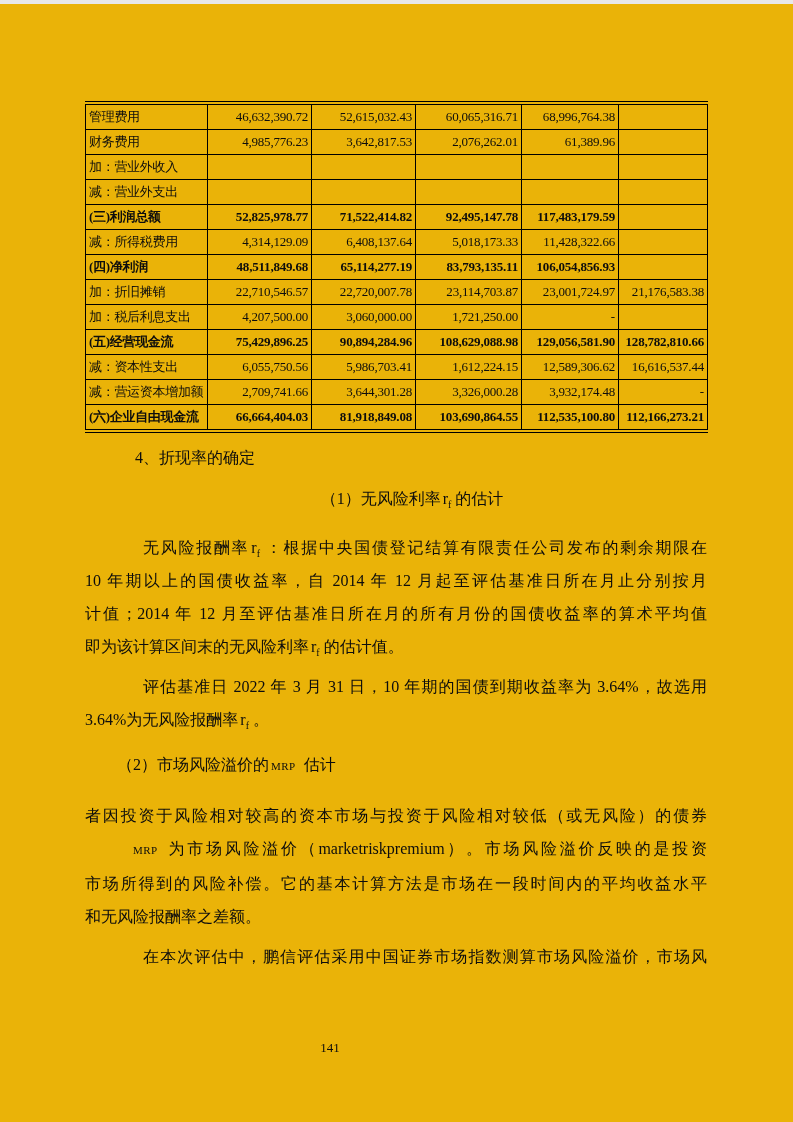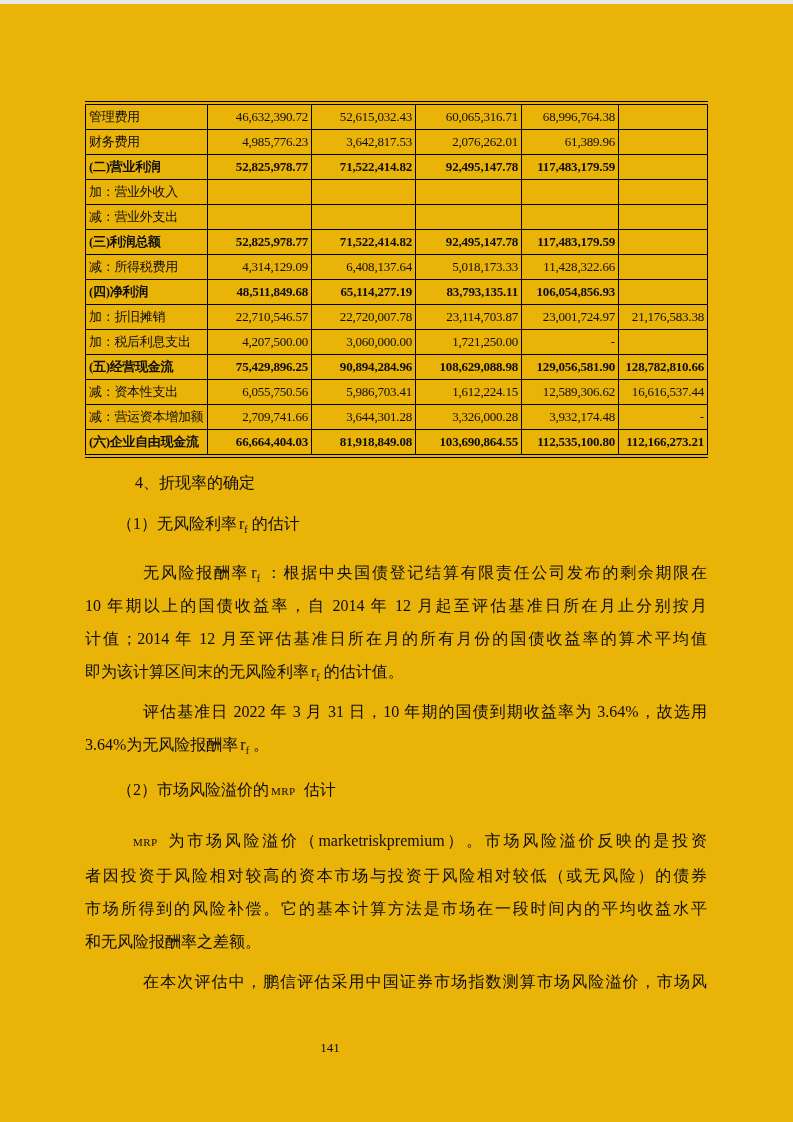--- a/index.html
+++ b/index.html
@@ -41,21 +41,21 @@
 
   
   .textblock { margin-top:8px; }
   .line {
     font-size:16px;
     line-height:33px;
     white-space:nowrap;
   }
   .j { text-align:justify; text-align-last:justify; white-space:normal; }
   .h1 { padding-left:50px; margin-top:0; }
-  .h2 { padding-left:32px; margin-top:8px; }
+  .h2 { padding-left:32px; margin-top:8px;text-align:center; }
   .h3 { padding-left:32px; margin-top:12px; }
   .p1 { margin-top:16px; }
   .p2 { margin-top:7px; }
   .p3 { margin-top:16px; }
   .p4 { margin-top:7px; }
   .ind58 { text-indent:58px; }
   .ind46 { padding-left:46px; }
 
   .rsym { margin-left:2px; }
   sub.rsub { font-size:10px; line-height:0; margin-right:4px; }
@@ -95,28 +95,20 @@
             <td class="num"></td>
           </tr>
         <tr>
             <td class="lbl">财务费用</td>
             <td class="num">4,985,776.23</td>
             <td class="num">3,642,817.53</td>
             <td class="num">2,076,262.01</td>
             <td class="num">61,389.96</td>
             <td class="num"></td>
           </tr>
-        <tr class="b">
-            <td class="lbl">(二)营业利润</td>
-            <td class="num">52,825,978.77</td>
-            <td class="num">71,522,414.82</td>
-            <td class="num">92,495,147.78</td>
-            <td class="num">117,483,179.59</td>
-            <td class="num"></td>
-          </tr>
         <tr>
             <td class="lbl">加：营业外收入</td>
             <td class="num"></td>
             <td class="num"></td>
             <td class="num"></td>
             <td class="num"></td>
             <td class="num"></td>
           </tr>
         <tr>
             <td class="lbl">减：营业外支出</td>
@@ -215,22 +207,22 @@
       </div>
 
       <div class="p2">
         <div class="line j ind58"><span>评估基准日 2022 年 3 月 31 日，10 年期的国债到期收益率为 3.64%，故选用</span></div>
         <div class="line"><span>3.64%为无风险报酬率</span><span class="rsym">r</span><sub class="rsub">f</sub><span>。</span></div>
       </div>
 
       <div class="line h3"><span>（2）市场风险溢价的</span><span class="mrp">MRP</span><span>估计</span></div>
 
       <div class="p3">
+        <div class="line j"><span>者因投资于风险相对较高的资本市场与投资于风险相对较低（或无风险）的债券</span></div>
         <div class="line j ind46"><span class="mrp">MRP</span><span>为市场风险溢价（marketriskpremium）。市场风险溢价反映的是投资</span></div>
-        <div class="line j"><span>者因投资于风险相对较高的资本市场与投资于风险相对较低（或无风险）的债券</span></div>
         <div class="line j"><span>市场所得到的风险补偿。它的基本计算方法是市场在一段时间内的平均收益水平</span></div>
         <div class="line"><span>和无风险报酬率之差额。</span></div>
       </div>
 
       <div class="p4">
         <div class="line j ind58"><span>在本次评估中，鹏信评估采用中国证券市场指数测算市场风险溢价，市场风</span></div>
       </div>
 
     </div>
   </div>

